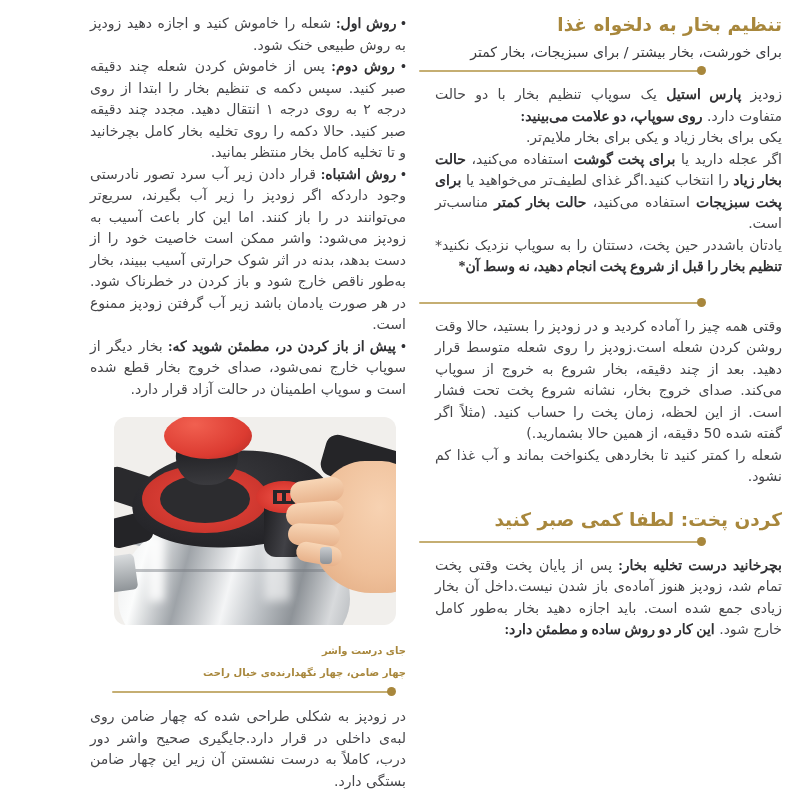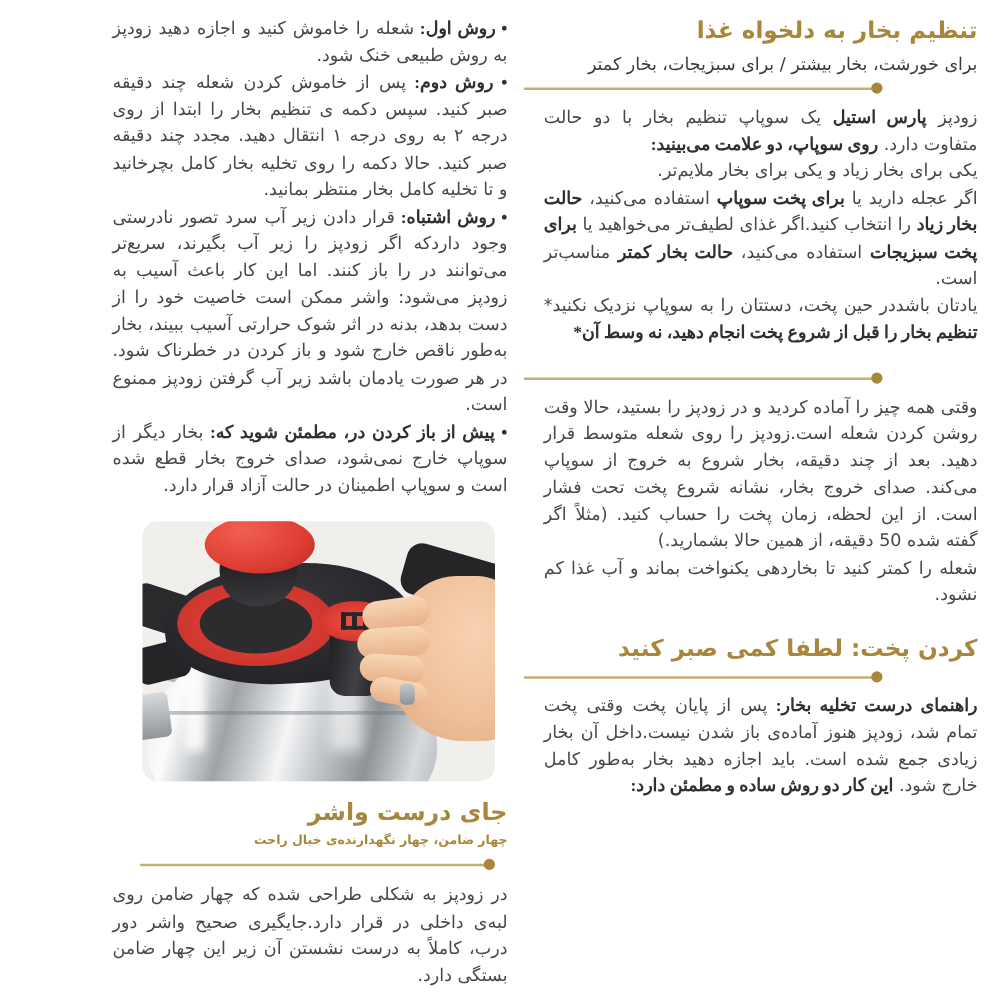--- a/index.html
+++ b/index.html
@@ -62,60 +62,60 @@
   .hand{left:196px;top:44px;width:116px;height:132px;
        border-radius:50% 40% 35% 55% / 55% 45% 40% 50%;
        background:radial-gradient(ellipse at 60% 35%,#f7d2b2,#efc09a 55%,#dfa67c);}
   .finger{height:24px;border-radius:12px;background:linear-gradient(#f8d6b6,#e7b18a);}
   .f1{left:176px;top:62px;width:54px;transform:rotate(-8deg);}
   .f2{left:172px;top:85px;width:58px;transform:rotate(-4deg);}
   .f3{left:174px;top:107px;width:52px;height:22px;transform:rotate(3deg);}
   .f4{left:182px;top:127px;width:46px;height:20px;transform:rotate(10deg);}
   .jewel{left:206px;top:130px;width:12px;height:17px;background:linear-gradient(#c7cbcf,#8d9298);border-radius:4px;}
   
-  .cap-title{color:#a8873c;font-size:19px;font-weight:700;line-height:21px;text-align:right;margin:0;}
+  .cap-title{color:#a8873c;font-size:10px;font-weight:700;line-height:21px;text-align:right;margin:0;}
   .cap-sub{color:#a8873c;font-size:10px;font-weight:700;line-height:19px;text-align:right;margin:2px 0 0 0;}
   .cap-rule{margin-top:5px;margin-bottom:8px;}
 </style>
 </head>
 <body>
 
 <div class="page">
 
   <div class="col col-right">
 
     <div class="sect">
       <h2 class="h-gold">تنظیم بخار به دلخواه غذا</h2>
       <p class="subhead">برای خورشت، بخار بیشتر /  برای سبزیجات، بخار کمتر</p>
       <div class="rule rule-r">
         <span class="rule-line"></span>
         <span class="rule-dot"></span>
       </div>
       <p class="p"><span>زودپز </span><span class="b">پارس استیل</span><span> یک سوپاپ تنظیم بخار با دو حالت متفاوت دارد. </span><span class="b">روی سوپاپ، دو علامت می‌بینید:</span></p>
       <p class="p"><span>یکی برای بخار زیاد و یکی برای بخار ملایم‌تر.</span></p>
-      <p class="p"><span>اگر عجله دارید یا </span><span class="b">برای پخت سوپاپ</span><span> استفاده می‌کنید، </span><span class="b">حالت بخار زیاد</span><span> را انتخاب کنید.اگر غذای لطیف‌تر می‌خواهید یا </span><span class="b">برای پخت سبزیجات</span><span> استفاده می‌کنید، </span><span class="b">حالت بخار کمتر</span><span> مناسب‌تر است.</span></p>
+      <p class="p"><span>اگر عجله دارید یا </span><span class="b">برای پخت گوشت</span><span> استفاده می‌کنید، </span><span class="b">حالت بخار زیاد</span><span> را انتخاب کنید.اگر غذای لطیف‌تر می‌خواهید یا </span><span class="b">برای پخت سبزیجات</span><span> استفاده می‌کنید، </span><span class="b">حالت بخار کمتر</span><span> مناسب‌تر است.</span></p>
       <p class="p"><span>یادتان باشددر حین پخت، دستتان را به سوپاپ نزدیک نکنید* </span><span class="b">تنظیم بخار را قبل از شروع پخت انجام دهید، نه وسط آن*</span></p>
     </div>
 
     <div class="sect">
       <div class="rule rule-r">
         <span class="rule-line"></span>
         <span class="rule-dot"></span>
       </div>
       <p class="p"><span>وقتی همه چیز را آماده کردید و در زودپز را بستید، حالا وقت روشن کردن شعله است.زودپز را روی شعله متوسط قرار دهید. بعد از چند دقیقه، بخار شروع به خروج از سوپاپ می‌کند. صدای خروج بخار، نشانه شروع پخت تحت فشار است. از این لحظه، زمان پخت را حساب کنید. (مثلاً اگر گفته شده 50 دقیقه، از همین حالا بشمارید.)</span></p>
       <p class="p"><span>شعله را کمتر کنید تا بخاردهی یکنواخت بماند و آب غذا کم نشود.</span></p>
     </div>
 
     <div class="sect">
       <h2 class="h-gold">کردن پخت: لطفا کمی صبر کنید</h2>
       <div class="rule rule-r">
         <span class="rule-line"></span>
         <span class="rule-dot"></span>
       </div>
-      <p class="p"><span class="b">راهنمای درست تخلیه بخار: </span><span>پس از پایان پخت وقتی پخت تمام شد، زودپز هنوز آماده‌ی باز شدن نیست.داخل آن بخار زیادی جمع شده است. باید اجازه دهید بخار به‌طور کامل خارج شود. </span><span class="b">این کار دو روش ساده و مطمئن دارد:</span></p>
+      <p class="p"><span class="b">بچرخانید درست تخلیه بخار: </span><span>پس از پایان پخت وقتی پخت تمام شد، زودپز هنوز آماده‌ی باز شدن نیست.داخل آن بخار زیادی جمع شده است. باید اجازه دهید بخار به‌طور کامل خارج شود. </span><span class="b">این کار دو روش ساده و مطمئن دارد:</span></p>
     </div>
 
   </div>
 
   <div class="col col-left">
 
     <p class="p"><span class="b">• روش اول: </span><span>شعله را خاموش کنید و اجازه دهید زودپز به روش طبیعی خنک شود.</span></p>
     <p class="p"><span class="b">• روش دوم: </span><span>پس از خاموش کردن شعله چند دقیقه صبر کنید. سپس دکمه ی تنظیم بخار را ابتدا از روی درجه ۲ به روی درجه ۱ انتقال دهید. مجدد چند دقیقه صبر کنید. حالا دکمه را روی تخلیه بخار کامل بچرخانید و تا تخلیه کامل بخار منتظر بمانید.</span></p>
     <p class="p"><span class="b">• روش اشتباه: </span><span>قرار دادن زیر آب سرد تصور نادرستی وجود داردکه اگر زودپز را زیر آب بگیرند، سریع‌تر می‌توانند در را باز کنند. اما این کار باعث آسیب به زودپز می‌شود: واشر ممکن است خاصیت خود را از دست بدهد، بدنه در اثر شوک حرارتی آسیب ببیند، بخار به‌طور ناقص خارج شود و باز کردن در خطرناک شود. در هر صورت یادمان باشد زیر آب گرفتن زودپز ممنوع است.</span></p>
     <p class="p"><span class="b">• پیش از باز کردن در، مطمئن شوید که: </span><span>بخار دیگر از سوپاپ خارج نمی‌شود، صدای خروج بخار قطع شده است و سوپاپ اطمینان در حالت آزاد قرار دارد.</span></p>

